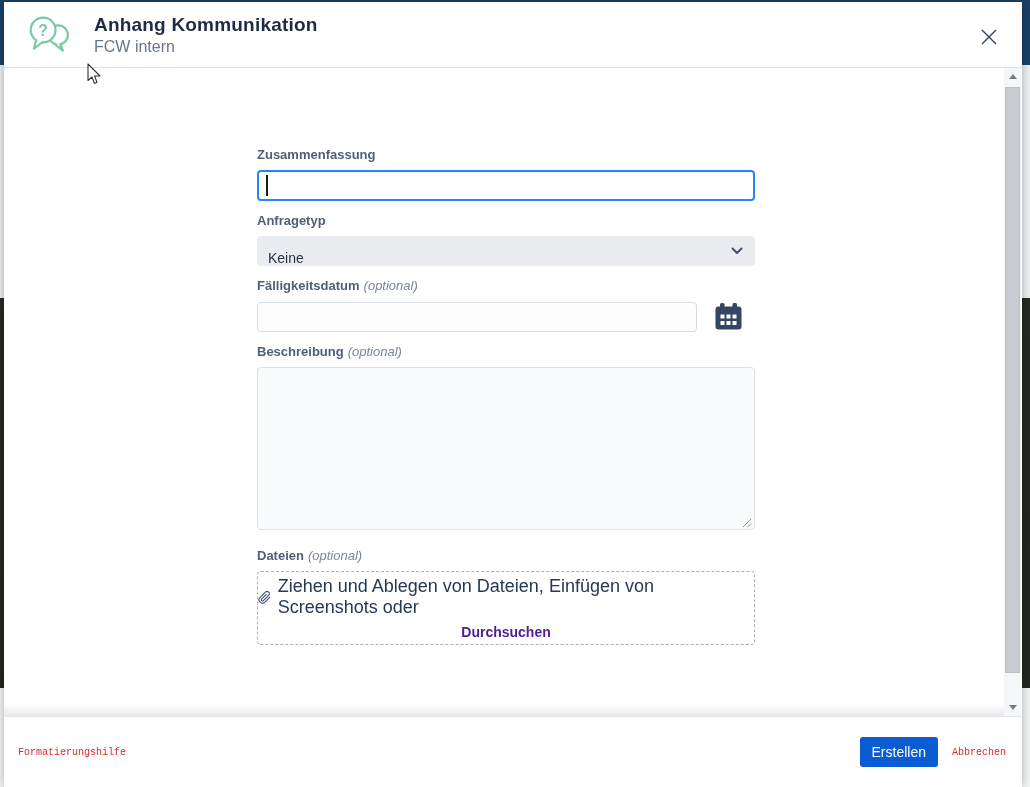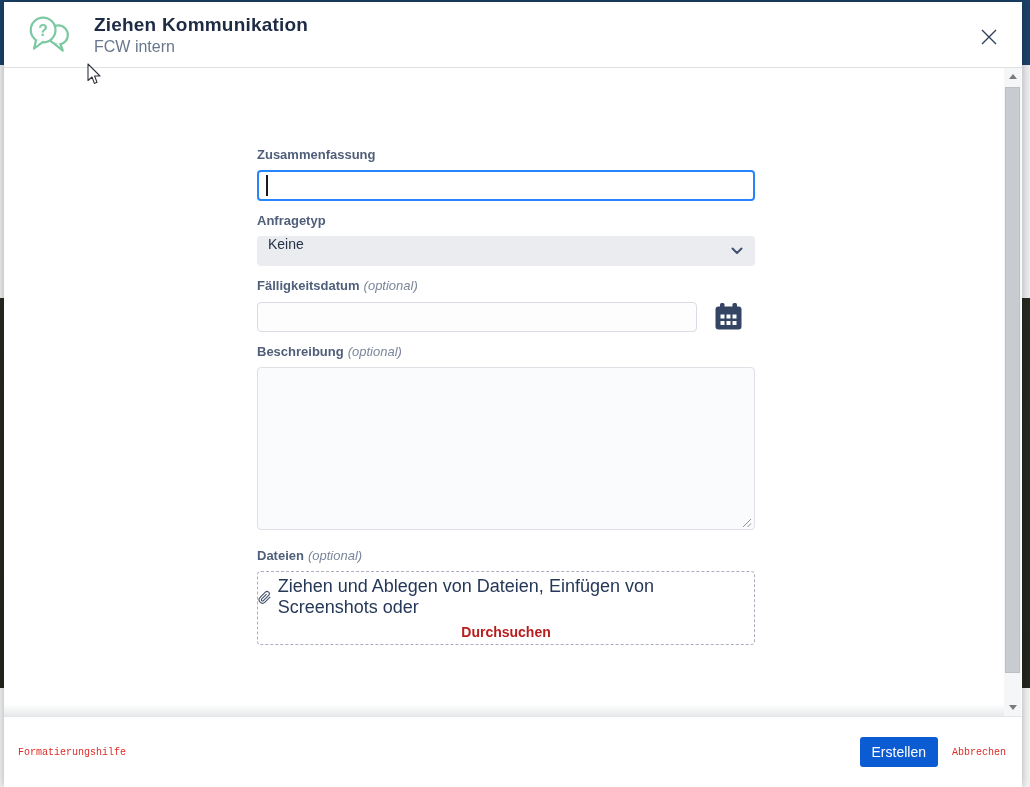--- a/index.html
+++ b/index.html
@@ -34,40 +34,40 @@
   .field { margin-bottom:12px; }
   .field-label { font-size:13px; font-weight:600; color:#505f79; margin-bottom:8px; }
   .opt { font-weight:400; font-style:italic; color:#7a869a; margin-left:4px; }
 
   .summary-wrap { position:relative; }
   .summary-input { width:100%; height:31px; border:2px solid #2684ff; border-radius:4px;
     background:#fff; outline:none; font-size:14px; padding:0 8px; font-family:inherit; }
   .caret { position:absolute; left:9px; top:5px; width:1.5px; height:21px; background:#1a1a1a; }
 
   .select-box { position:relative; width:100%; height:30px; background:#ebecf0;
-    border-radius:4px; display:flex; align-items:flex-start; padding:0 11px;
+    border-radius:4px; display:flex; align-items:flex-end; padding:0 11px;
     font-size:14px; color:#253247; cursor:pointer; }
   .select-box .chev { position:absolute; right:12px; top:11px; }
 
   .date-row { display:flex; align-items:center; }
   .date-input { width:440px; height:30px; border:1px solid #d8dce3; border-radius:4px;
     background:#fdfdfe; outline:none; font-size:14px; padding:0 8px; font-family:inherit; }
   .cal-btn { margin-left:16px; width:31px; height:31px; background:none; border:none; cursor:pointer; padding:0; }
 
   .desc-area { width:100%; height:163px; border:1px solid #dde0e5; border-radius:4px;
     background:#fafbfc; resize:none; outline:none; font-family:inherit; font-size:14px; padding:6px 8px; }
   .desc-wrap { position:relative; }
   .resize-handle { position:absolute; right:3px; bottom:6px; pointer-events:none; }
 
   .dropzone { width:100%; height:74px; border:1px dashed #a9b0bb; border-radius:4px;
     display:flex; flex-direction:column; align-items:center; justify-content:center;
     gap:6px; cursor:pointer; background:#fff; }
   .dz-line1 { font-size:18px; color:#253858; display:flex; align-items:center; }
   .dz-line1 svg { margin-right:6px; }
-  .dz-browse { font-size:14px; font-weight:700; color:#b91c1c; cursor:pointer; }
+  .dz-browse { font-size:14px; font-weight:700; color:#4c1d95; cursor:pointer; }
 
   
   .scroll-shadow { position:absolute; left:0; right:18px; bottom:0; height:12px;
     background:linear-gradient(to bottom, rgba(233,234,236,0), #e7e9eb); }
 
   
   .scrollbar { position:absolute; top:0; right:1px; width:17px; height:100%;
     background:#f5f6f7; }
   .sb-btn { position:absolute; left:0; width:17px; height:17px; background:#f5f6f7;
     display:flex; align-items:center; justify-content:center; cursor:pointer; }
@@ -100,21 +100,21 @@
     <svg class="help-icon" viewBox="0 0 48 46">
       <g fill="none" stroke="#7BC9A1" stroke-width="2.4" stroke-linejoin="round">
         <circle cx="33" cy="23" r="10.5" fill="#fff"></circle>
         <path d="M35 32 L38 40 L28.5 32.5" fill="#fff"></path>
         <circle cx="16.5" cy="17.5" r="13.5" fill="#fff"></circle>
         <path d="M9 28 L6.5 38 L17 30" fill="#fff"></path>
       </g>
       <text x="16.5" y="24" text-anchor="middle" font-size="17" font-weight="bold" fill="#7BC9A1" font-family="Liberation Sans, sans-serif">?</text>
     </svg>
     <div class="title-block">
-      <div class="dlg-title">Ziehen Kommunikation</div>
+      <div class="dlg-title">Anhang Kommunikation</div>
       <div class="dlg-subtitle">FCW intern</div>
     </div>
     <button class="close-btn">
       <svg width="18" height="18" viewBox="0 0 18 18">
         <path d="M2 2 L16 16 M16 2 L2 16" stroke="#2f4257" stroke-width="1.4" fill="none"></path>
       </svg>
     </button>
   </div>
 
   <div class="modal-body">

